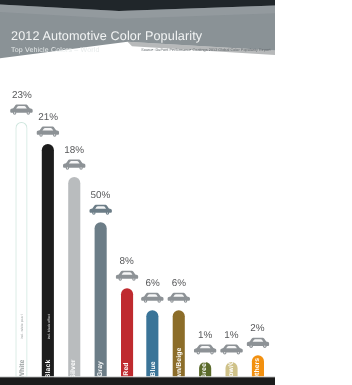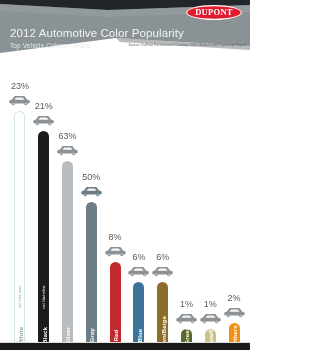--- a/index.html
+++ b/index.html
@@ -192,24 +192,20 @@
       <polygon points="0,0 250,0 250,6 108,11 0,5" fill="#20262a"></polygon>
       <polygon points="0,4 108,10 250,5 250,46 116,38 0,53" fill="#8a9296"></polygon>
       <polygon points="0,4 108,10 250,5 250,12 108,17 0,11" fill="#9aa1a5" opacity="0.55"></polygon>
       <polygon points="116,38 250,46 250,50 120,42" fill="#6f7376" opacity="0.5"></polygon>
     </svg>
 
     <div class="title">2012 Automotive Color Popularity</div>
     <div class="subtitle">Top Vehicle Colors – World</div>
     <div class="source">Source: DuPont Performance Coatings 2012 Global Color Popularity Report</div>
 
-    <div class="logo">
-      <div class="logo-oval"></div>
-      <div class="logo-text">DUPONT</div>
-    </div>
   </div>
 
   <div class="chart">
     <div class="plot" id="plot">
         <div class="col">
           <div class="pct" style="color: rgb(88, 89, 91);">23%</div>
           <div class="caricon"><svg width="21" height="11" viewBox="0 0 42 22">
               <path d="M3 17c-1.4 0-2.4-1-2.4-2.3l0-2.2c0-1.3 .7-2.2 2-2.6l3.4-1 3.1-4.4C9.9 3 11.6 2.2 13.6 2.2h14.8c2 0 3.7 .8 4.5 2.3l3.1 4.4 3.4 1c1.3 .4 2 1.3 2 2.6l0 2.2c0 1.3-1 2.3-2.4 2.3z" fill="#8d9296"></path>
               <path d="M11.2 9.4l2.3-3.3c.5-.8 1.3-1.2 2.4-1.2h10.2c1.1 0 1.9 .4 2.4 1.2l2.3 3.3z" fill="#ffffff" opacity="0.92"></path>
               <circle cx="8.6" cy="17.4" r="3.1" fill="#8d9296"></circle>
@@ -231,21 +227,21 @@
               <circle cx="33.4" cy="17.4" r="3.1" fill="#8d9296"></circle>
               <circle cx="8.6" cy="17.4" r="1.2" fill="#ffffff" opacity="0.85"></circle>
               <circle cx="33.4" cy="17.4" r="1.2" fill="#ffffff" opacity="0.85"></circle>
             </svg></div>
           <div class="bar" style="height: 211.826px; background: rgb(28, 28, 28);">
             <div class="bar-label" style="color: rgb(255, 255, 255);">Black</div>
             <div class="bar-sub" style="color: rgb(255, 255, 255);">incl. black effect</div>
           </div>
         </div>
         <div class="col">
-          <div class="pct" style="color: rgb(88, 89, 91);">63%</div>
+          <div class="pct" style="color: rgb(88, 89, 91);">18%</div>
           <div class="caricon"><svg width="21" height="11" viewBox="0 0 42 22">
               <path d="M3 17c-1.4 0-2.4-1-2.4-2.3l0-2.2c0-1.3 .7-2.2 2-2.6l3.4-1 3.1-4.4C9.9 3 11.6 2.2 13.6 2.2h14.8c2 0 3.7 .8 4.5 2.3l3.1 4.4 3.4 1c1.3 .4 2 1.3 2 2.6l0 2.2c0 1.3-1 2.3-2.4 2.3z" fill="#8d9296"></path>
               <path d="M11.2 9.4l2.3-3.3c.5-.8 1.3-1.2 2.4-1.2h10.2c1.1 0 1.9 .4 2.4 1.2l2.3 3.3z" fill="#ffffff" opacity="0.92"></path>
               <circle cx="8.6" cy="17.4" r="3.1" fill="#8d9296"></circle>
               <circle cx="33.4" cy="17.4" r="3.1" fill="#8d9296"></circle>
               <circle cx="8.6" cy="17.4" r="1.2" fill="#ffffff" opacity="0.85"></circle>
               <circle cx="33.4" cy="17.4" r="1.2" fill="#ffffff" opacity="0.85"></circle>
             </svg></div>
           <div class="bar" style="height: 181.565px; background: rgb(185, 188, 190);">
             <div class="bar-label" style="color: rgb(255, 255, 255);">Silver</div>

